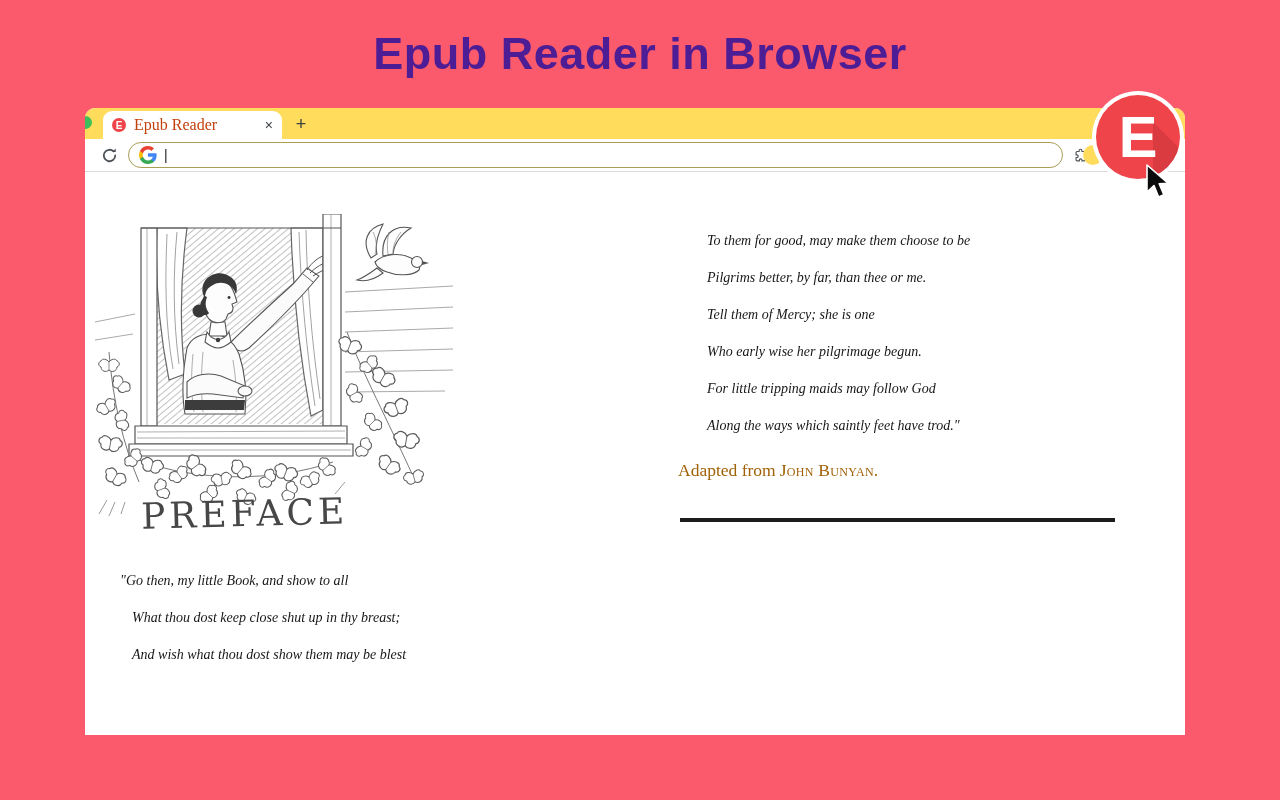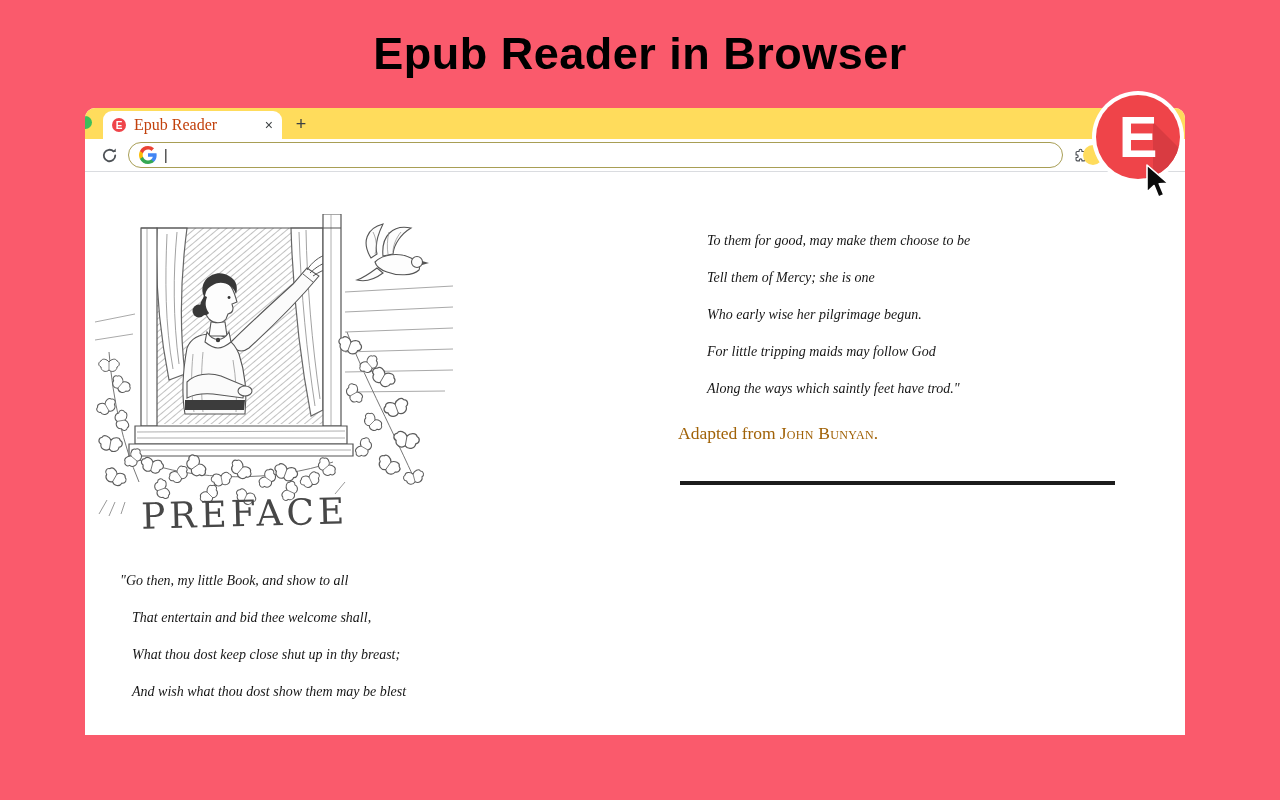--- a/index.html
+++ b/index.html
@@ -1,20 +1,20 @@
 <!DOCTYPE html>
 <html><head>
 <meta charset="utf-8">
 <style>
   * { margin:0; padding:0; box-sizing:border-box; }
   html,body { width:1280px; height:800px; overflow:hidden; }
   body { background:#FA5A6C; font-family:"Liberation Sans", sans-serif; position:relative; }
 
   .page-title { position:absolute; top:28px; left:0; width:1280px; text-align:center;
-    color:#000000; font-size:45px; font-weight:700; letter-spacing:.5px; }
+    color:#4c1d95; font-size:45px; font-weight:700; letter-spacing:.5px; }
 
   
   .browser-window { position:absolute; left:85px; top:108px; width:1100px; height:627px;
     background:#ffffff; border-radius:10px 10px 0 0; }
   .tab-bar { position:relative; height:31px; background:#FFDC5C; border-radius:10px 10px 0 0; overflow:hidden; }
   .traffic-green { position:absolute; left:-6px; top:8px; width:13px; height:13px; border-radius:50%; background:#3DBE5B; }
   .tab { position:absolute; left:18px; top:3px; width:179px; height:28px; background:#ffffff;
     border-radius:9px 9px 0 0; display:flex; align-items:center; padding:0 9px; gap:8px; }
   .favicon { width:14px; height:14px; border-radius:50%; background:#EF4449; color:#fff;
     font-size:10px; font-weight:700; display:flex; align-items:center; justify-content:center; flex:0 0 auto; }
@@ -216,29 +216,29 @@
             <line x1="14" y1="302" x2="20" y2="288"></line>
           <line x1="26" y1="300" x2="30" y2="288"></line>
             <line x1="240" y1="280" x2="250" y2="268"></line>
         </g>
 
         <text x="150" y="312" text-anchor="middle" font-family="DejaVu Serif, serif" font-size="36" letter-spacing="4" fill="#474747" transform="rotate(-1.5 150 312)">PREFACE</text>
       </svg>
 
       <div class="poem stanza-left">
         <div class="poem-line">"Go then, my little Book, and show to all</div>
-        <div class="poem-line">That entertain and bid thee welcome shall,</div>
         <div class="poem-line">What thou dost keep close shut up in thy breast;</div>
         <div class="poem-line">And wish what thou dost show them may be blest</div>
       </div>
     </div>
 
     <div class="col-right">
       <div class="poem stanza-right">
         <div class="poem-line">To them for good, may make them choose to be</div>
+        <div class="poem-line">Pilgrims better, by far, than thee or me.</div>
         <div class="poem-line">Tell them of Mercy; she is one</div>
         <div class="poem-line">Who early wise her pilgrimage begun.</div>
         <div class="poem-line">For little tripping maids may follow God</div>
         <div class="poem-line">Along the ways which saintly feet have trod."</div>
       </div>
       <p class="attribution"><span>Adapted from</span><span class="smallcaps">John Bunyan.</span></p>
       <div class="double-rule"></div>
     </div>
 
   </div>

